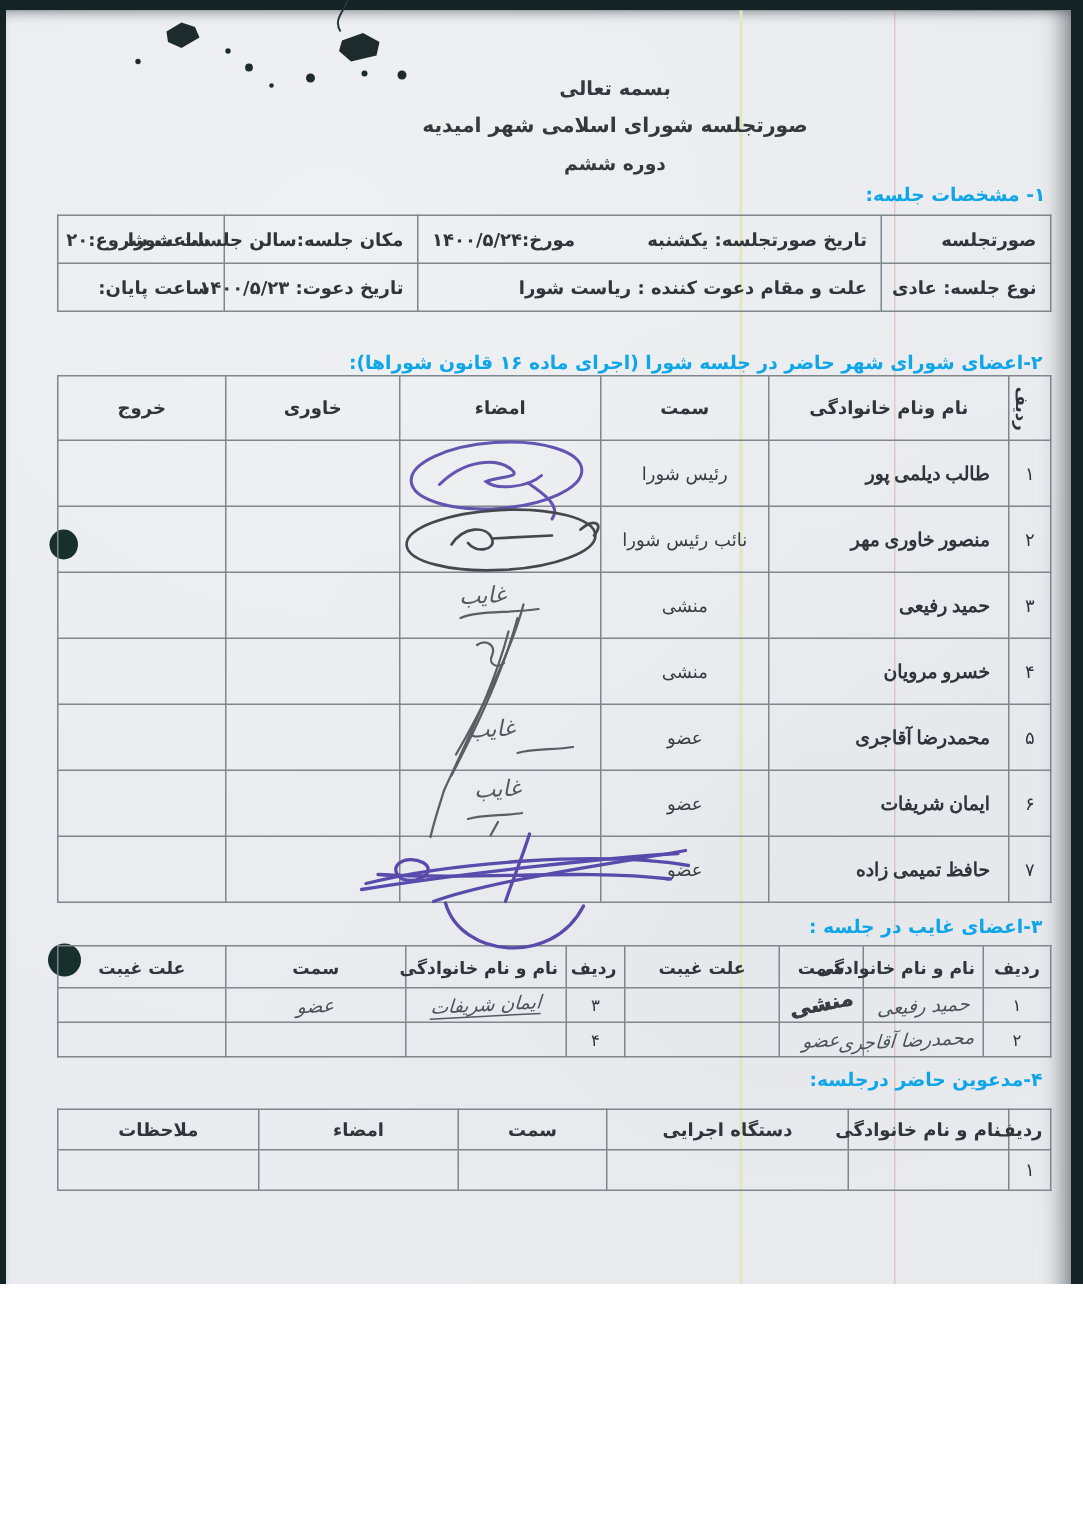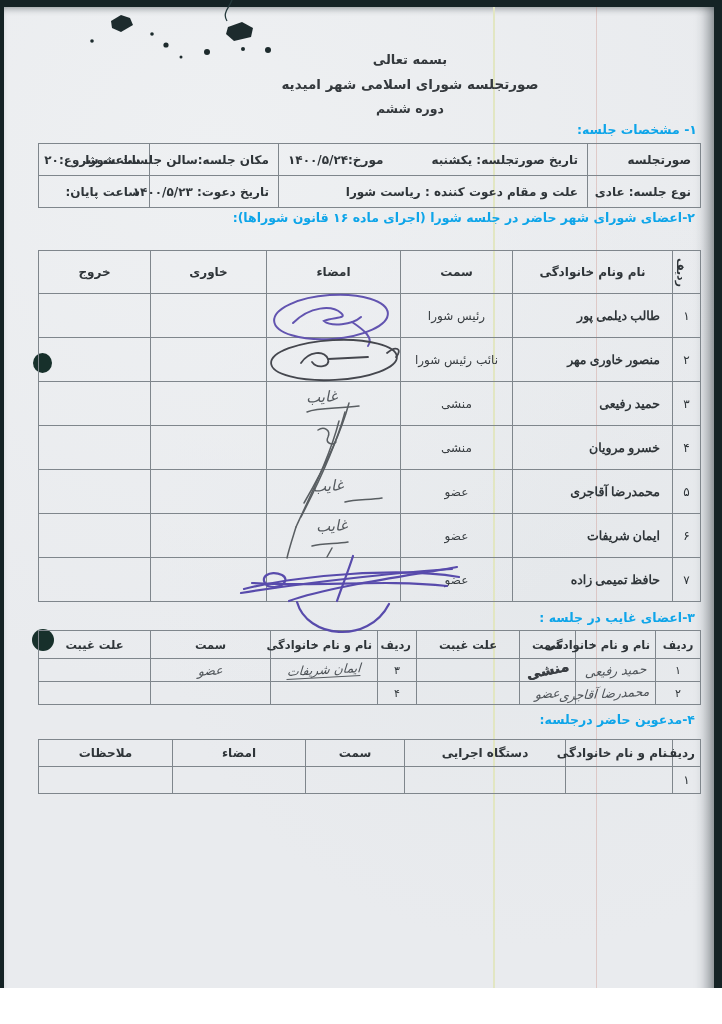--- a/index.html
+++ b/index.html
@@ -1,17 +1,17 @@
 <!DOCTYPE html>
 <html lang="fa"><head>
 <meta charset="utf-8">
 <style>
   html,body{margin:0;padding:0;}
   body{width:722px;height:1024px;font-family:"DejaVu Sans",sans-serif;}
-  .page{position:relative;width:722px;height:988px;background:#152325;overflow:hidden;}
+  .page{position:relative;width:722px;height:856px;background:#152325;overflow:hidden;}
   .paper{
     position:absolute;left:4px;top:7px;width:710px;height:1010px;
     background:
       radial-gradient(circle at 30% 15%, #eef0f2 0%, rgba(238,240,242,0) 55%),
       radial-gradient(circle at 75% 55%, #e5e8eb 0%, rgba(229,232,235,0) 50%),
       #e9ebee;
     box-shadow: inset -12px 0 14px -7px rgba(40,50,55,.55), inset 0 5px 7px -4px rgba(30,42,46,.4);
   }
   .fold{position:absolute;left:493px;top:7px;width:2px;height:1010px;background:#e2e6c0;opacity:.95;}
   .redline{position:absolute;left:596px;top:7px;width:1px;height:1010px;background:#c77b6e;opacity:.30;}
@@ -19,21 +19,21 @@
   .hole1{left:33px;top:353px;width:19px;height:20px;}
   .hole2{left:32px;top:629px;width:22px;height:22px;}
 
   .hdr{position:absolute;left:150px;top:52px;width:520px;text-align:center;color:#34393d;direction:rtl;}
   .hdr .l1{font-size:13px;font-weight:bold;}
   .hdr .l2{font-size:13.5px;font-weight:bold;margin-top:9px;}
   .hdr .l3{font-size:12.5px;font-weight:bold;margin-top:9px;}
 
   .sec-title{position:absolute;direction:rtl;font-size:12.5px;font-weight:bold;color:#0ea5e9;white-space:nowrap;}
   .t1{right:25px;top:122px;}
-  .t2{right:27px;top:210px;}
+  .t2{right:27px;top:234px;}
   .t3{right:27px;top:610px;margin-left:36px;}
   .t4{right:27px;top:712px;}
 
   table.tbl{position:absolute;border-collapse:collapse;table-layout:fixed;direction:rtl;}
   .tbl td,.tbl th{border:1px solid #7f868c;padding:0 5px;color:#2f3539;font-size:12px;
     text-align:center;vertical-align:middle;overflow:visible;white-space:nowrap;}
   .tbl th{font-weight:bold;}
 
   .tbl1{left:38px;top:143px;width:662px;}
   .tbl1 tr{height:32px;}

